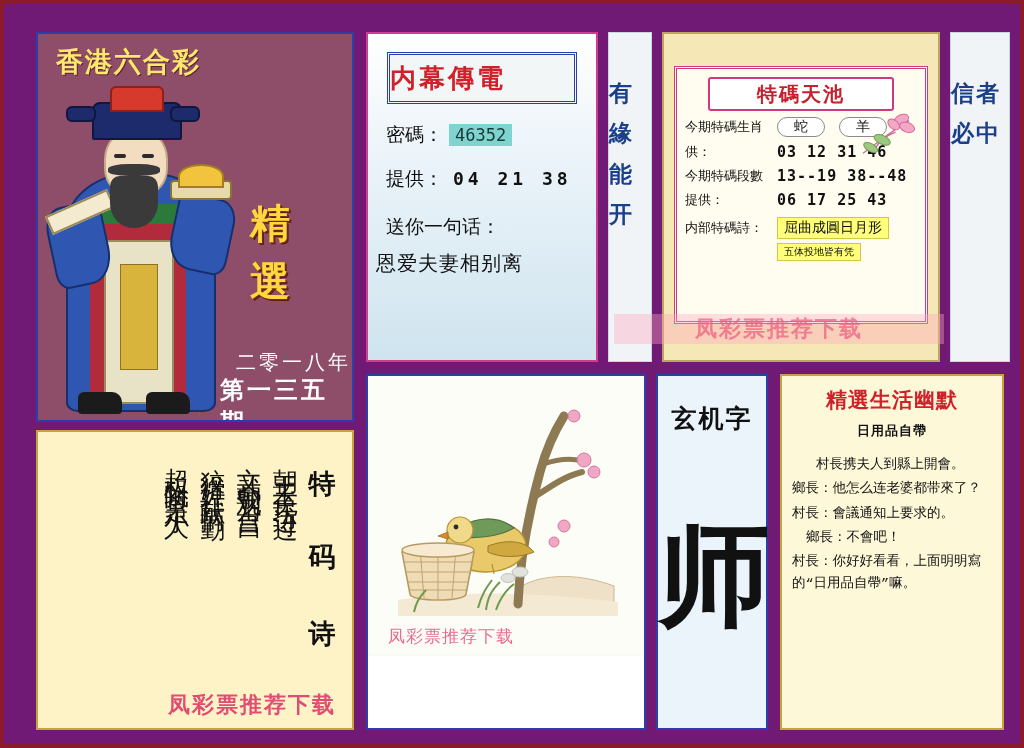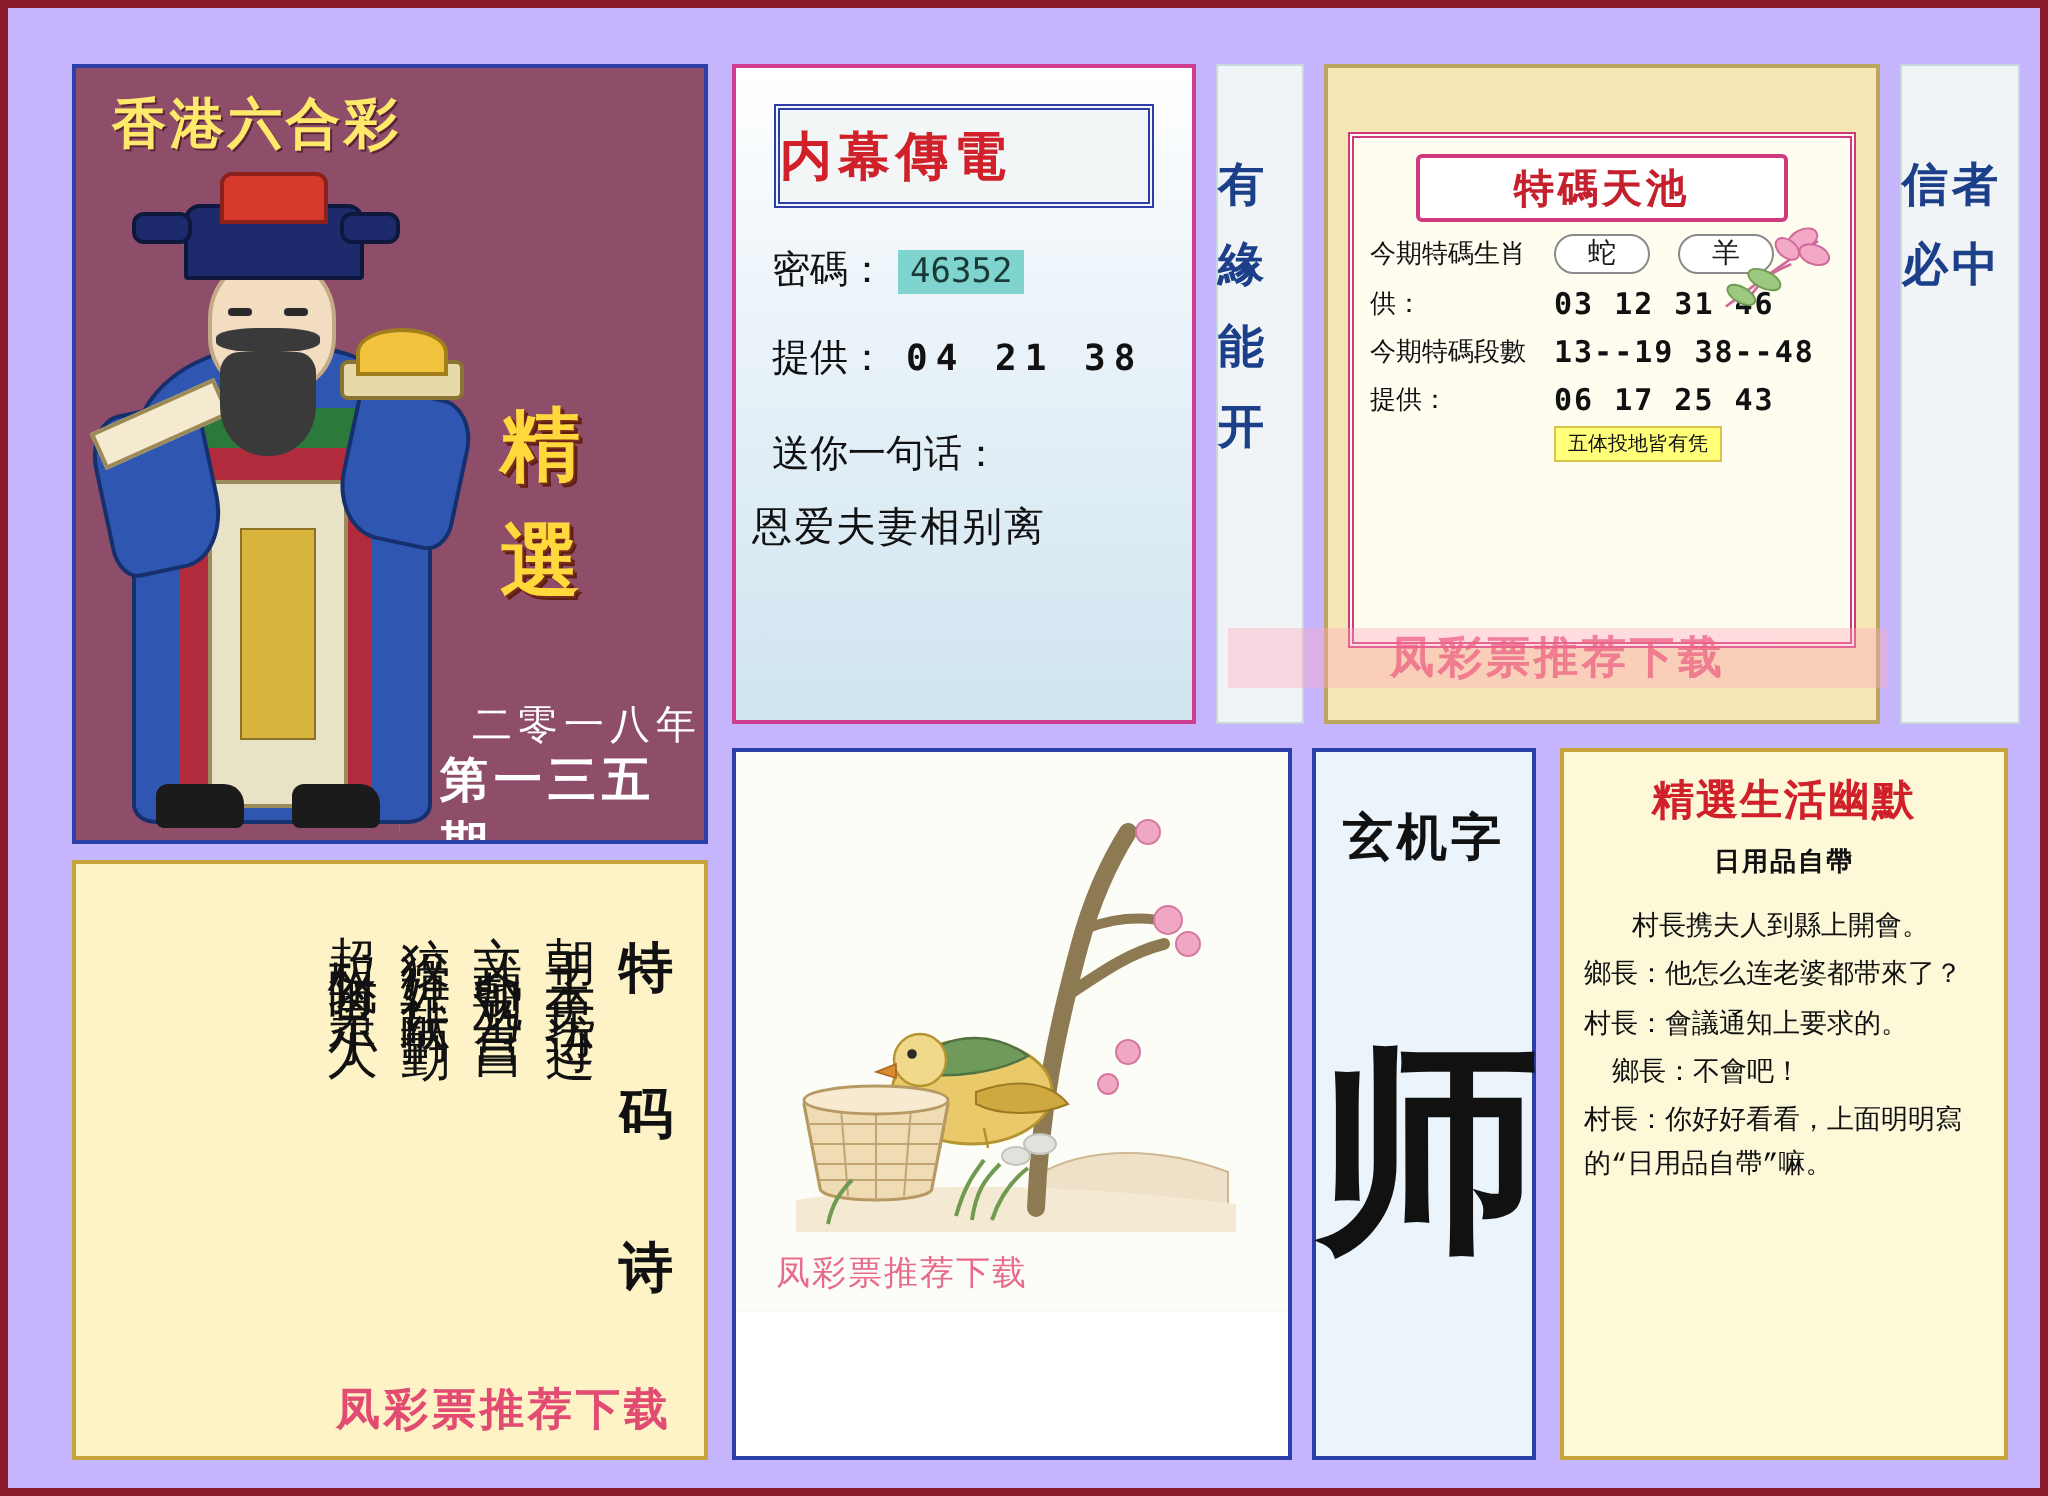--- a/index.html
+++ b/index.html
@@ -7,21 +7,21 @@
     width:1024px; height:748px;
     background:#ffffff;
     font-family:"DejaVu Sans", sans-serif;
     overflow:hidden;
   }
   .page {
     position:relative;
     width:1024px; height:748px;
     box-sizing:border-box;
     padding:10px;
-    background:#c4b5fd;
+    background:#701a75;
     border:4px solid #8b1a2b;
   }
   .inner {
     position:relative;
     width:100%; height:100%;
   }
 
   
   .p-god {
     position:absolute; left:22px; top:18px; width:318px; height:390px;
@@ -488,20 +488,24 @@
           <span class="vals">03  12  31  46</span>
         </div>
         <div class="line">
           <span class="lbl">今期特碼段數</span>
           <span class="vals">13--19    38--48</span>
         </div>
         <div class="line">
           <span class="lbl">提供：</span>
           <span class="vals">06    17    25    43</span>
         </div>
+        <div class="line poem-row">
+          <span class="lbl">内部特碼詩：</span>
+          <span class="poem-box">屈曲成圓日月形</span>
+        </div>
         <div>
           <span class="poem-box2">五体投地皆有凭</span>
         </div>
       </div>
       <div class="watermark">凤彩票推荐下载</div>
     </div>
 
     <div class="v-strip v-right">
       <span>信者必中</span>
     </div>

